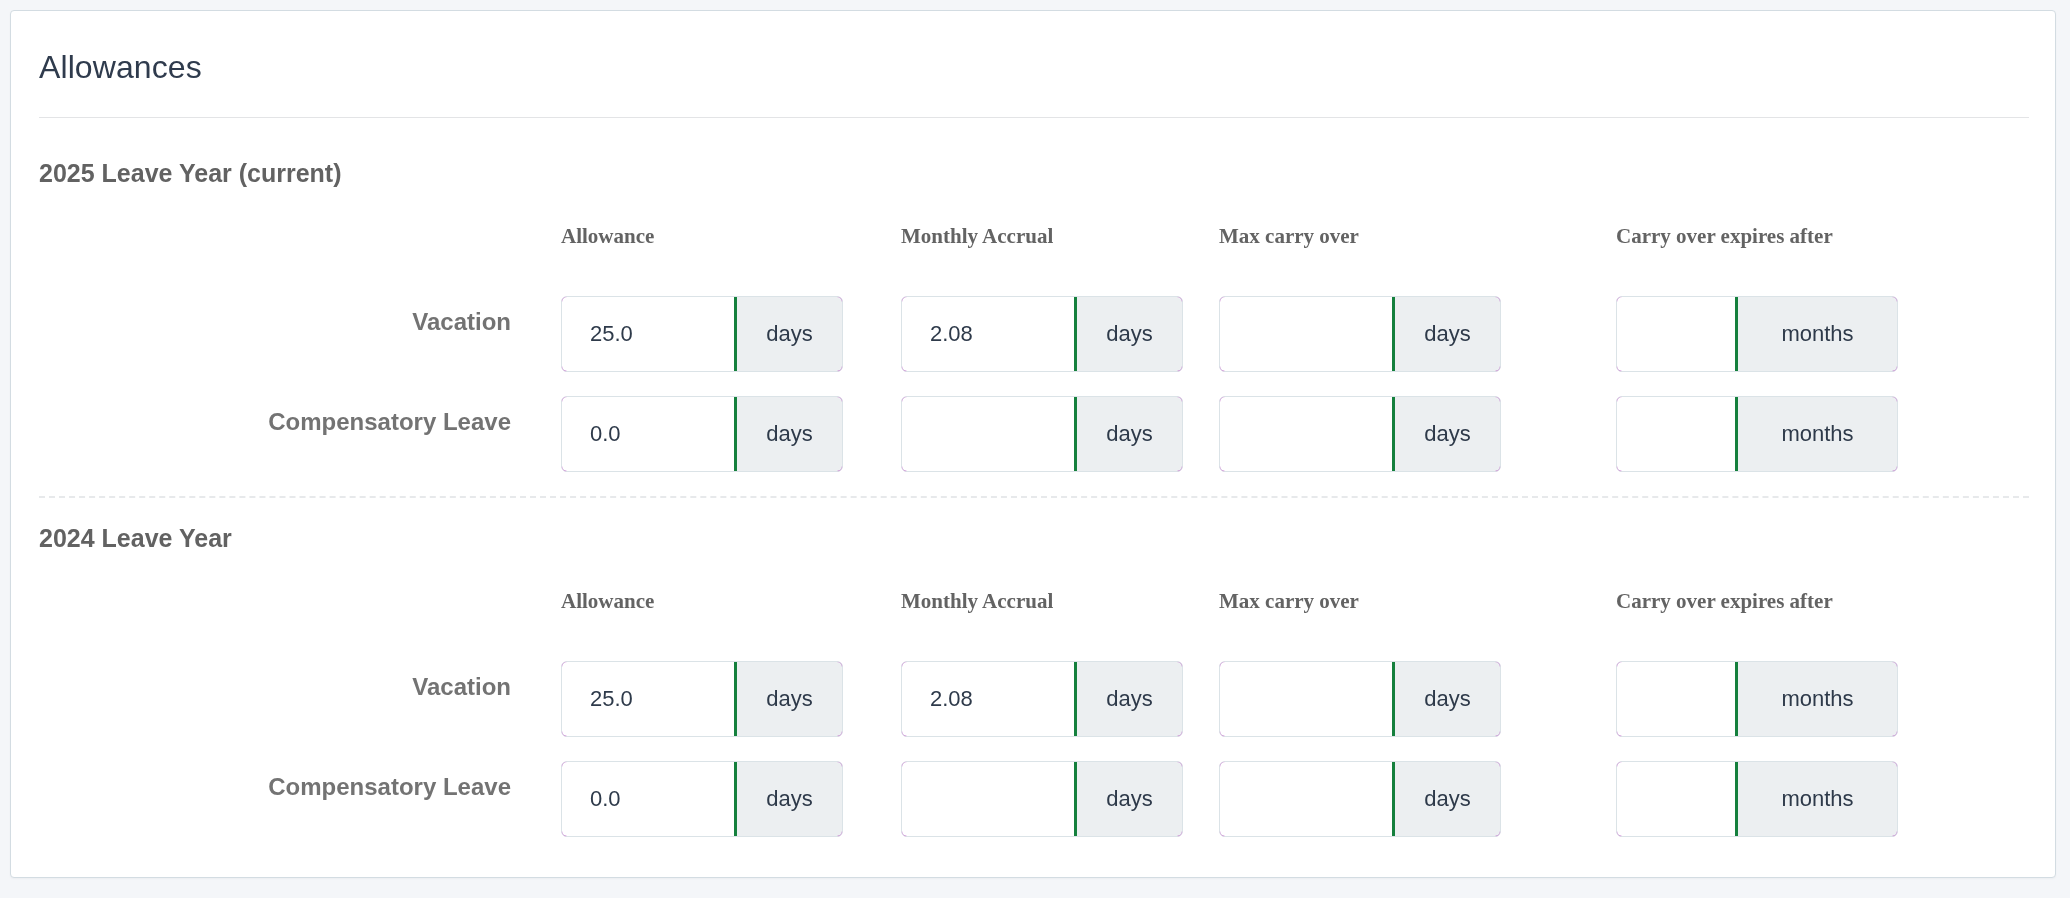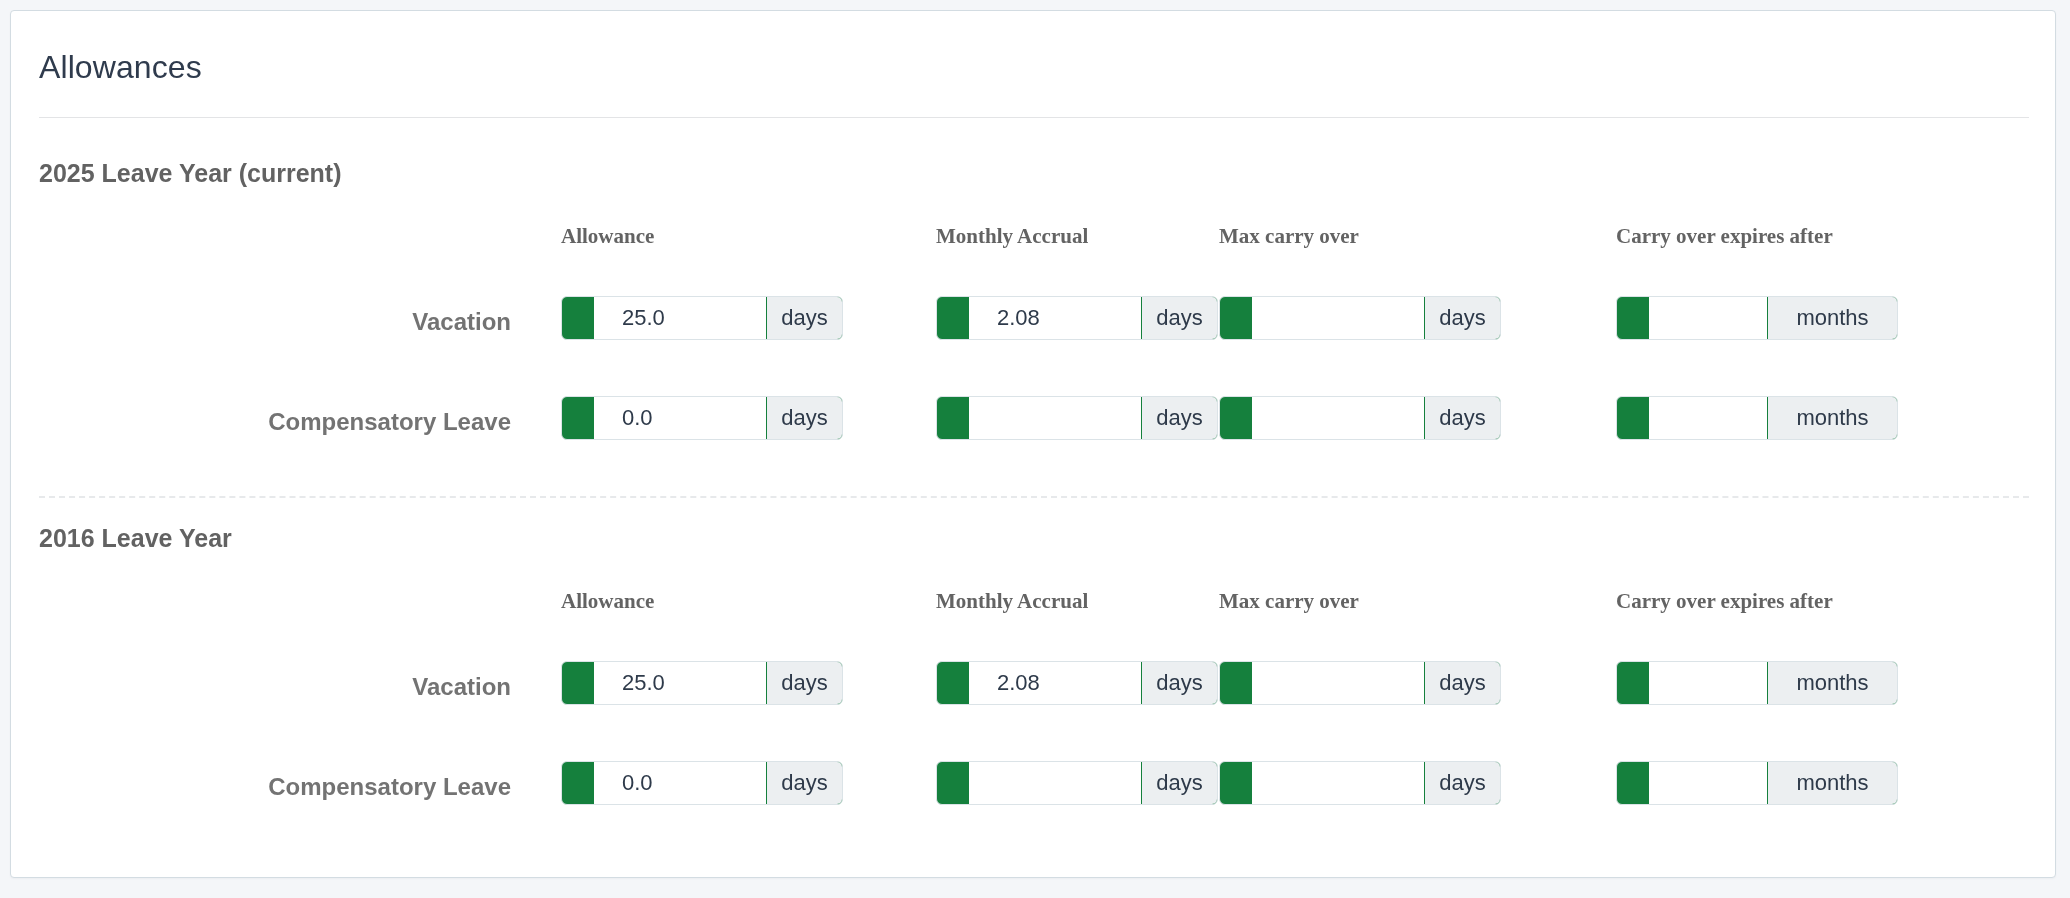--- a/index.html
+++ b/index.html
@@ -82,60 +82,59 @@
     width: 440px;
     text-align: right;
     font-size: 24px;
     font-weight: bold;
     color: #737373;
     white-space: nowrap;
   }
 
   .input-group {
     position: absolute;
-    height: 44px;
+    height: 76px;
     display: flex;
     align-items: stretch;
     border: 1px solid #dbe3e7;
     border-radius: 6px;
-    background: #15803d;
+    background: #a21caf;
     box-sizing: border-box;
     overflow: hidden;
-    padding-left: 32px;
   }
 
   .input-group .field {
     flex: 0 0 auto;
     border: none;
     outline: none;
     background: #ffffff;
     font-family: "Liberation Sans", sans-serif;
     font-size: 22px;
     color: #2e3a4a;
     padding: 0 0 0 28px;
     box-sizing: border-box;
     height: 100%;
   }
 
   .input-group .addon {
     flex: 1 1 auto;
     background: #eceff1;
-    border-left: 1px solid #15803d;
+    border-left: 3px solid #15803d;
     display: flex;
     align-items: center;
     justify-content: center;
     font-size: 22px;
     color: #2e3a4a;
     box-sizing: border-box;
     white-space: nowrap;
   }
 
   
   .c0 { left: 550px; width: 282px; }
-  .c1 { left: 925px; width: 282px; }
+  .c1 { left: 890px; width: 282px; }
   .c2 { left: 1208px; width: 282px; }
   .c3 { left: 1605px; width: 282px; }
 
   .c0 .field, .c1 .field, .c2 .field { width: 172px; }
   .c3 .field { width: 118px; }
 
   .hdr-y { top: 213px; }
   .hdr-y2 { top: 578px; }
   .r1 { top: 285px; }
   .r2 { top: 385px; }
@@ -201,21 +200,21 @@
     <span class="addon">days</span>
   </div>
 
   <div class="input-group c3 r2">
     <input class="field" type="text" value="" style="">
     <span class="addon">months</span>
   </div>
 
   <div class="dashed-rule"></div>
 
-  <div class="section-title s2">2016 Leave Year</div>
+  <div class="section-title s2">2024 Leave Year</div>
 
   <div class="col-header c0 hdr-y2">Allowance</div>
   <div class="col-header c1 hdr-y2">Monthly Accrual</div>
   <div class="col-header c2 hdr-y2">Max carry over</div>
   <div class="col-header c3 hdr-y2">Carry over expires after</div>
 
   <div class="row-label lbl-r3">Vacation</div>
 
   <div class="input-group c0 r3">
     <input class="field" type="text" value="25.0" style="">

